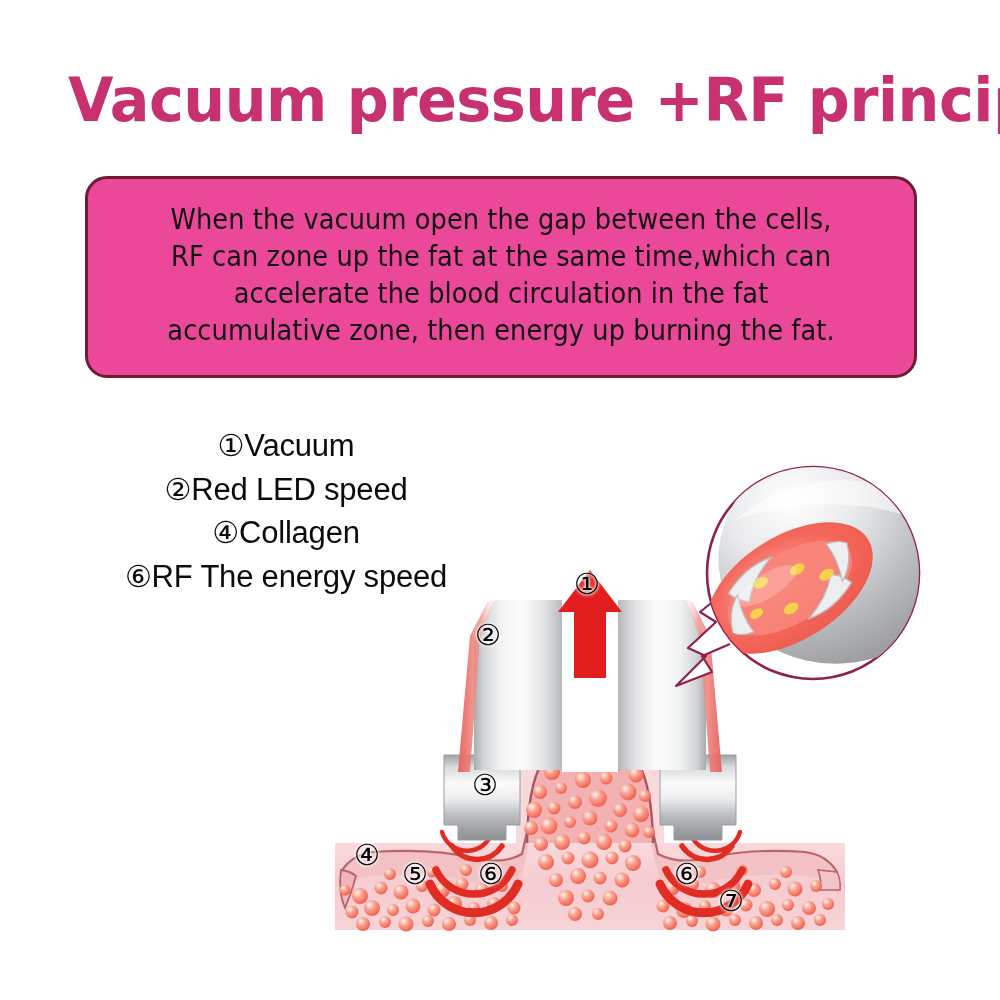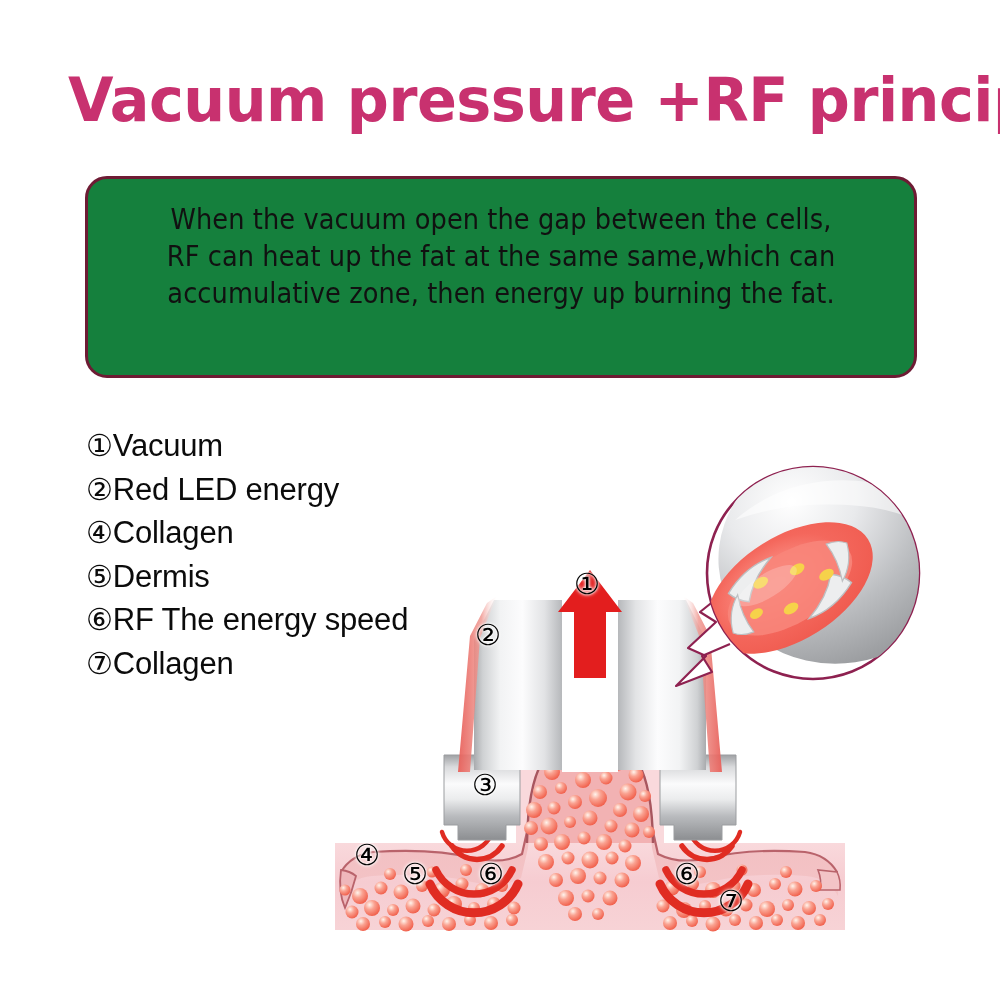--- a/index.html
+++ b/index.html
@@ -29,40 +29,41 @@
   }
 
   
   .infobox{
     position:absolute;
     left:85px; top:176px;
     width:832px; height:202px;
     border:3px solid #6E1B34;
     border-radius:22px;
     box-sizing:border-box;
-    background:#15803d;
+    background:#ec4899;
   }
   .infobox .ptext{
     position:absolute;
     left:18px; right:18px; top:22px;
     text-align:center;
     font-family:"DejaVu Sans Condensed","DejaVu Sans", sans-serif;
     font-size:28.5px;
     line-height:37px;
     color:#111;
     font-weight:400;
     letter-spacing:0.1px;
   }
   .infobox .ptext span{display:block;}
 
   
   .legend{
     position:absolute;
     left:86px; top:424px;
     width:400px;
+    text-align:center;
   }
   .legend .row{
     font-family:"Liberation Sans", sans-serif;
     font-size:31px;
     line-height:43.5px;
     color:#0b0b0b;
     white-space:nowrap;
     letter-spacing:-0.2px;
   }
   .legend .cnum{
@@ -87,32 +88,31 @@
 </head>
 <body>
 
 <div id="page">
 
   <div class="title">Vacuum pressure +RF principle</div>
 
   <div class="infobox">
     <div class="ptext">
       <span>When the vacuum open the gap between the cells,</span>
-      <span>RF can heat up the fat at the same same,which can</span>
+      <span>RF can zone up the fat at the same time,which can</span>
+      <span>accelerate the blood circulation in the fat</span>
       <span>accumulative zone, then energy up burning the fat.</span>
     </div>
   </div>
 
   <div class="legend">
     <div class="row"><span class="cnum">①</span><span>Vacuum</span></div>
-    <div class="row"><span class="cnum">②</span><span>Red LED energy</span></div>
+    <div class="row"><span class="cnum">②</span><span>Red LED speed</span></div>
     <div class="row"><span class="cnum">④</span><span>Collagen</span></div>
-    <div class="row"><span class="cnum">⑤</span><span>Dermis</span></div>
     <div class="row"><span class="cnum">⑥</span><span>RF The energy speed</span></div>
-    <div class="row"><span class="cnum">⑦</span><span>Collagen</span></div>
   </div>
 
   <div class="diagram">
     <svg width="1000" height="600" viewBox="0 0 1000 600" xmlns="http://www.w3.org/2000/svg">
       <defs>
         <linearGradient id="metalV" x1="0" y1="0" x2="1" y2="0">
           <stop offset="0%" stop-color="#A9ABAE"></stop>
           <stop offset="10%" stop-color="#CFD1D3"></stop>
           <stop offset="30%" stop-color="#F2F3F4"></stop>
           <stop offset="55%" stop-color="#FCFCFD"></stop>

